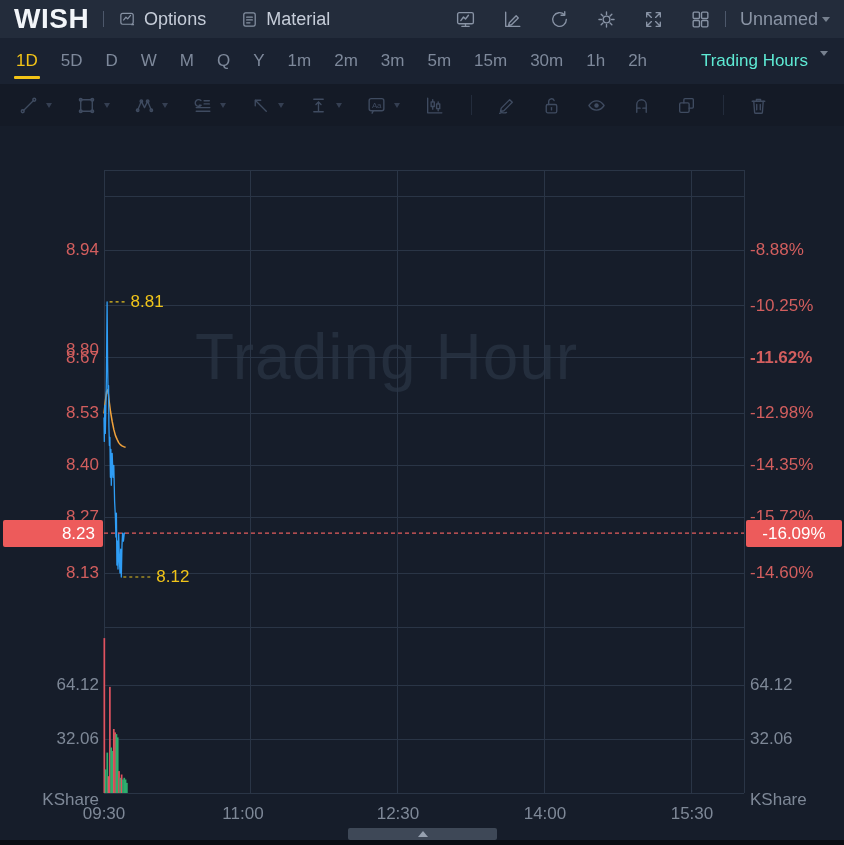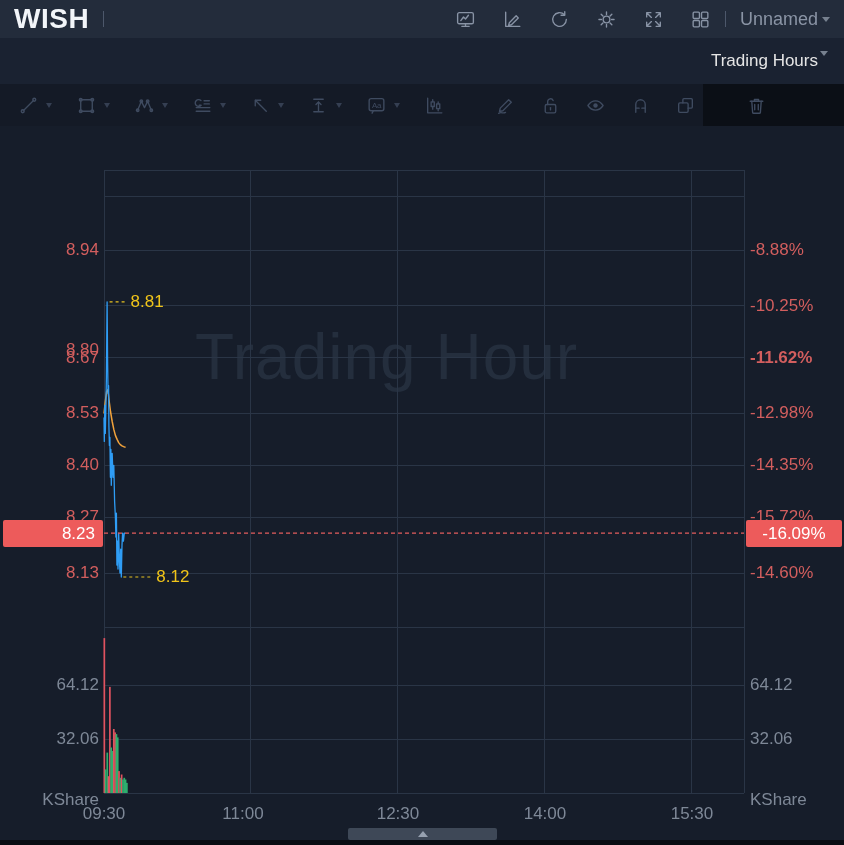--- a/index.html
+++ b/index.html
@@ -20,24 +20,24 @@
   .caret{width:0;height:0;border-left:4px solid transparent;border-right:4px solid transparent;
          border-top:5px solid #77818f;display:inline-block;}
   
   .tfbar{position:absolute;top:38px;left:0;width:844px;height:46px;background:#1a2231;
          display:flex;align-items:center;padding:0 16px;box-sizing:border-box;}
   #tf-items{display:flex;align-items:center;gap:23px;}
   .tf{font-size:17px;color:#7e899b;position:relative;height:46px;line-height:46px;}
   .tf.active{color:#f2c317;}
   .tf.active::after{content:"";position:absolute;left:-2px;right:-2px;bottom:5px;height:3px;
                     background:#f2c317;border-radius:1px;}
-  .session{margin-left:auto;display:inline-flex;align-items:flex-start;gap:2px;
-           color:#e5e5e5;font-size:17px;}
+  .session{margin-left:auto;display:inline-flex;align-items:flex-start;gap:12px;
+           color:#5eead4;font-size:17px;}
   
-  .toolbar{position:absolute;top:84px;left:0;width:703px;height:42px;background:#141a26;
+  .toolbar{position:absolute;top:84px;left:0;width:844px;height:42px;background:#141a26;
            display:flex;align-items:center;padding:0 18px;box-sizing:border-box;color:#3f4b60;}
   .tool{display:inline-flex;align-items:center;gap:7px;margin-right:24px;color:#3f4b60;}
   .tool .caret{border-top-color:#353f52;border-left-width:3.5px;border-right-width:3.5px;}
   .tdiv{width:1px;height:20px;background:#232c3c;margin:0 24px 0 2px;display:inline-block;}
   
   .chartwrap{position:absolute;top:126px;left:0;width:844px;height:719px;background:#161d2a;}
   .infobar{position:absolute;top:0;left:0;height:36px;line-height:36px;padding-left:14px;
            font-size:17px;white-space:nowrap;}
   .infobar span{margin-right:7px;}
   .white{color:#dde3ea;} .red{color:#d95f5f;} .orange{color:#efa03d;}
@@ -60,20 +60,37 @@
                   border-bottom:6px solid #97a1b0;}
   .bottomstrip{position:absolute;left:0;top:714px;width:844px;height:5px;background:#090d13;}
   .ic{display:inline-block;vertical-align:middle;}
 </style>
 </head>
 <body>
 
 <div class="topbar">
   <span class="symbol">WISH</span>
   <span class="vdiv"></span>
+  <span id="nav-items" style="display:inline-flex;align-items:center;">
+      <span class="navitem">
+        <svg class="ic" viewBox="0 0 20 20" width="19" height="19" fill="none" stroke="currentColor" stroke-width="1.3" stroke-linecap="round" stroke-linejoin="round">
+          <rect x="3" y="3.5" width="13" height="11.5" rx="2"></rect>
+          <path d="M6 10.5l2.4-3 1.8 1.8 3-3.6"></path>
+          <path d="M14.5 15.5h1.8"></path>
+        </svg>
+        <span>Options</span>
+      </span>
+      <span class="navitem">
+        <svg class="ic" viewBox="0 0 20 20" width="19" height="19" fill="none" stroke="currentColor" stroke-width="1.3" stroke-linecap="round" stroke-linejoin="round">
+          <rect x="4" y="3" width="12" height="14" rx="2"></rect>
+          <path d="M7 7.5h6M7 10.5h6M7 13.5h3.5"></path>
+        </svg>
+        <span>Material</span>
+      </span>
+    </span>
   <div class="actions" id="topbar-actions">
       <span class="action-btn">
         <svg class="ic" viewBox="0 0 20 20" width="21" height="21" fill="none" stroke="currentColor" stroke-width="1.3" stroke-linecap="round" stroke-linejoin="round">
           <rect x="2.5" y="3.5" width="15" height="10.5" rx="1.5"></rect>
           <path d="M5.5 11l2.6-3.4 1.9 1.9 2.8-3.5"></path>
           <path d="M10 14v2.5M6.5 16.5h7"></path>
         </svg>
       </span>
       <span class="action-btn">
         <svg class="ic" viewBox="0 0 20 20" width="21" height="21" fill="none" stroke="currentColor" stroke-width="1.3" stroke-linecap="round" stroke-linejoin="round">
@@ -108,20 +125,37 @@
       </span>
     </div>
   <span class="vdiv"></span>
   <span class="layoutname">
     <span>Unnamed</span>
     <span class="caret"></span>
   </span>
 </div>
 
 <div class="tfbar">
+  <div id="tf-items">
+      <span class="tf active">1D</span>
+      <span class="tf">5D</span>
+      <span class="tf">D</span>
+      <span class="tf">W</span>
+      <span class="tf">M</span>
+      <span class="tf">Q</span>
+      <span class="tf">Y</span>
+      <span class="tf">1m</span>
+      <span class="tf">2m</span>
+      <span class="tf">3m</span>
+      <span class="tf">5m</span>
+      <span class="tf">15m</span>
+      <span class="tf">30m</span>
+      <span class="tf">1h</span>
+      <span class="tf">2h</span>
+    </div>
   <div class="session">
     <span>Trading Hours</span>
     <span class="caret"></span>
   </div>
 </div>
 
 <div class="toolbar" id="draw-toolbar">
     <span class="tool">
       <svg class="ic" viewBox="0 0 20 20" width="21" height="21" fill="none" stroke="currentColor" stroke-width="1.3" stroke-linecap="round" stroke-linejoin="round">
         <path d="M5 15L15 5"></path>

